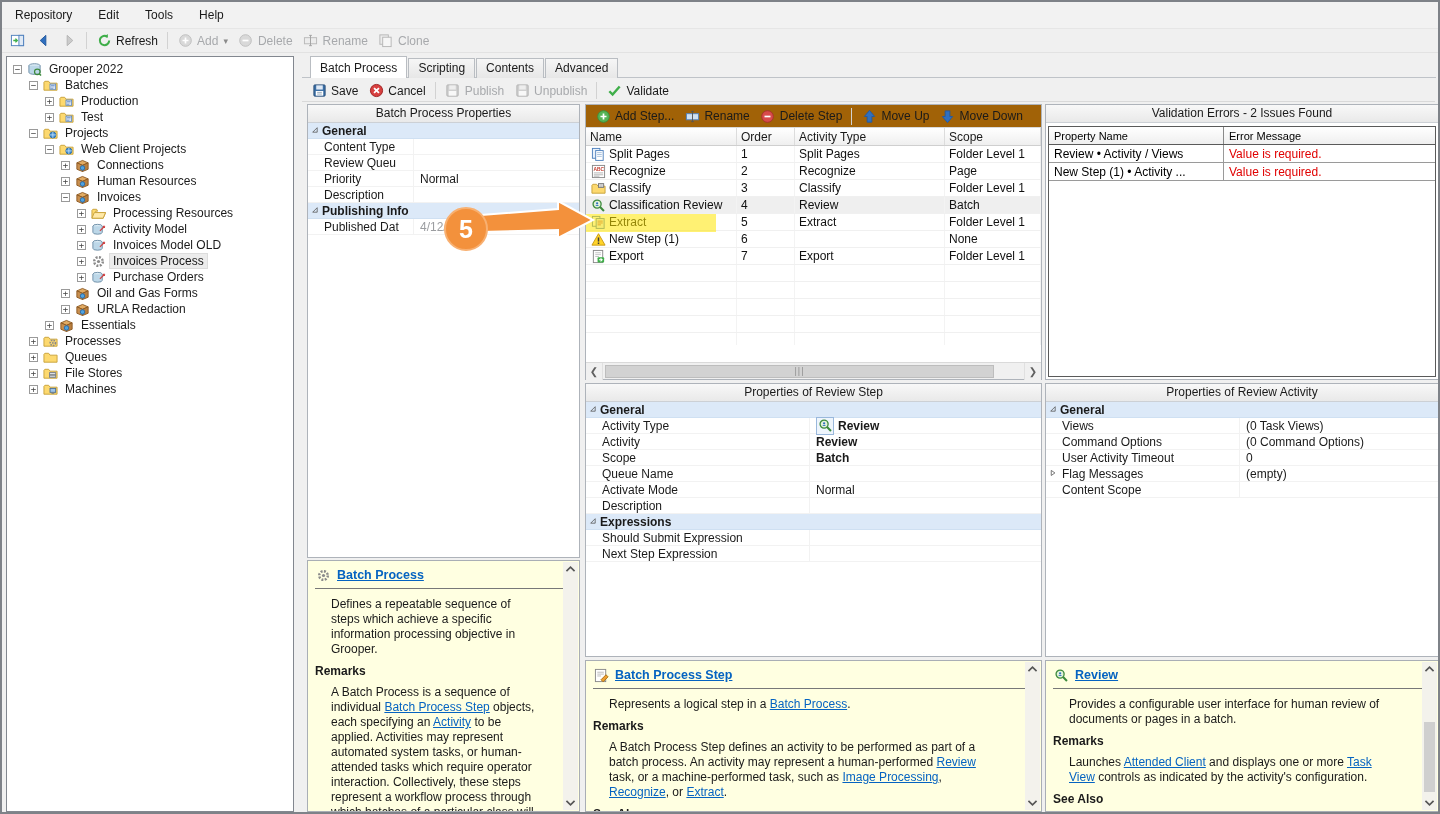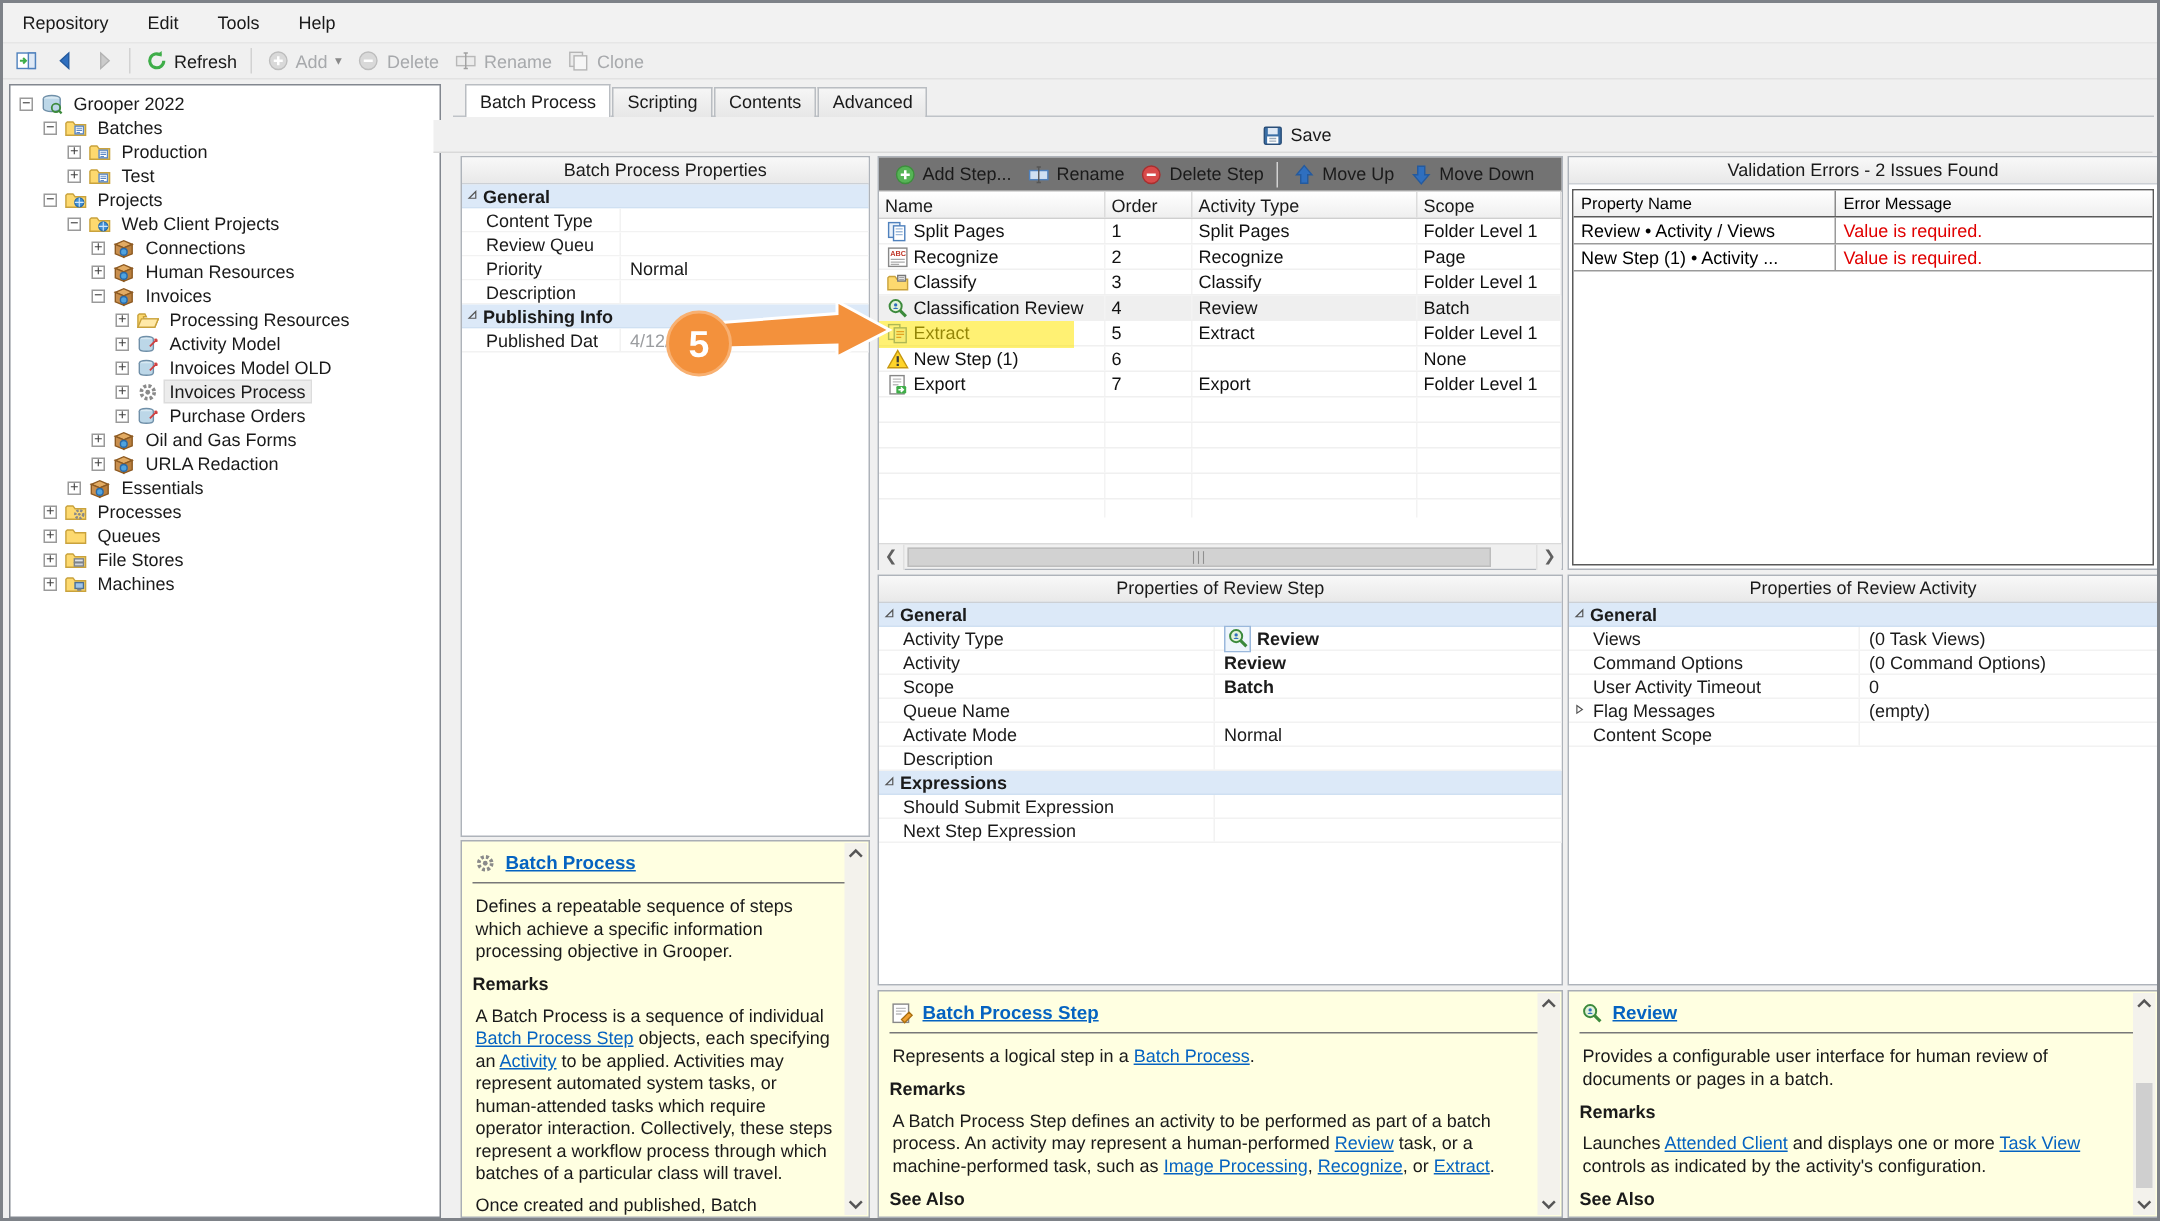--- a/index.html
+++ b/index.html
@@ -21,35 +21,35 @@
   .exp{width:9px;height:9px;border:1px solid #9a9a9a;background:#fff;font-size:9px;line-height:7px;text-align:center;color:#444;margin-right:4px;flex:none;font-family:"DejaVu Sans Mono",monospace;}
   .t-icon{width:17px;height:16px;margin-right:3px;display:inline-flex;align-items:center;flex:none;}
   .t-label{padding:0 3px;line-height:14px;}
   .t-label.selected{background:#ececec;outline:1px solid #dcdcdc;}
   
   #tabline{position:absolute;left:300px;top:75px;right:2px;height:1px;background:#bfc3c8;}
   #tabs{position:absolute;left:308px;top:56px;height:20px;display:flex;align-items:flex-end;}
   .tab{padding:2px 9px 3px;font-size:12px;background:linear-gradient(#f6f6f6,#e7e7e7);border:1px solid #b9bdc2;border-bottom:none;margin-right:1px;color:#1a1a1a;}
   .tab.active{background:#fff;padding-top:4px;position:relative;z-index:2;}
   
-  #edit-toolbar{position:absolute;left:287px;top:78px;right:3px;height:22px;display:flex;align-items:center;background:#f0f0f0;border-bottom:1px solid #d9d9d9;padding-left:4px;flex-direction:column;}
+  #edit-toolbar{position:absolute;left:300px;top:78px;right:3px;height:22px;display:flex;align-items:center;background:#f0f0f0;border-bottom:1px solid #d9d9d9;padding-left:4px;}
   
   .panel{position:absolute;background:#fff;border:1px solid #aeb3ba;}
   .phead{height:18px;line-height:17px;text-align:center;background:linear-gradient(#f8f8f8,#e9e9e9);border-bottom:1px solid #ccd0d5;font-size:12px;color:#1a1a1a;}
   
   .pg-row{height:16px;display:flex;align-items:center;font-size:12px;border-bottom:1px solid #f2f2f2;color:#1a1a1a;background:#fff;}
   .pg-row.group{background:#dce9f8;font-weight:700;border-bottom:1px solid #cfe0f2;}
   .pg-gutter{width:14px;height:100%;flex:none;display:flex;align-items:center;justify-content:center;}
   .pg-label{flex:none;padding-left:2px;overflow:hidden;white-space:nowrap;border-right:1px solid #f2f2f2;height:100%;display:flex;align-items:center;}
   .pg-value{flex:1;padding-left:6px;overflow:hidden;white-space:nowrap;display:flex;align-items:center;gap:4px;}
   .pg-value.bold{font-weight:700;}
   .pg-muted{color:#9b9da0;}
   .icon-box{border:1px solid #9ab8dc;background:#eef5fc;display:inline-flex;padding:0;}
   
-  #steps-tb{height:23px;display:flex;align-items:center;background:#737373;border-bottom:1px solid #d9d9d9;padding-left:4px;}
+  #steps-tb{height:23px;display:flex;align-items:center;background:#a16207;border-bottom:1px solid #d9d9d9;padding-left:4px;}
   
   .grid-h{display:flex;height:18px;background:linear-gradient(#fff,#efefef);border-bottom:1px solid #cfcfcf;font-size:12px;color:#1a1a1a;}
   .grid-hc{padding:1px 4px;border-right:1px solid #dcdcdc;display:flex;align-items:center;overflow:hidden;white-space:nowrap;}
   .grid-row{display:flex;height:17px;font-size:12px;border-bottom:1px solid #f0f0f0;color:#111;}
   .grid-row.selected{background:#efefef;}
   .grid-c{padding:0 4px;border-right:1px solid #f3f3f3;display:flex;align-items:center;gap:3px;overflow:hidden;white-space:nowrap;text-align:center;}
   
   .hscroll{position:absolute;left:0;right:0;bottom:0;height:17px;background:#f0f0f0;border-top:1px solid #dadada;display:flex;align-items:center;}
   .hs-btn{width:17px;height:17px;display:flex;align-items:center;justify-content:center;color:#606060;font-size:10px;background:#f0f0f0;border-right:1px solid #e0e0e0;flex:none;}
   .hs-btn.r{border-left:1px solid #e0e0e0;border-right:none;}
@@ -61,21 +61,21 @@
   .vg-hc{padding:1px 5px;display:flex;align-items:center;border-right:1px solid #8a8a8a;overflow:hidden;white-space:nowrap;}
   .vg-row{display:flex;height:18px;border-bottom:1px solid #9a9a9a;font-size:12px;align-items:center;}
   .vg-c{padding:0 5px;border-right:1px solid #9a9a9a;height:100%;display:flex;align-items:center;overflow:hidden;white-space:nowrap;}
   .vg-err{color:#e00000;}
   
   .help{position:absolute;background:#ffffe1;border:1px solid #a9aeb5;overflow:hidden;font-size:12px;color:#1a1a1a;}
   .help-h{display:flex;align-items:center;gap:6px;padding:6px 8px 4px 7px;}
   .help-title{color:#0563c1;font-weight:700;text-decoration:underline;font-size:12.5px;}
   .help-rule{border:none;border-top:1px solid #787878;margin:1px 7px 0;}
   .help-body{padding:2px 22px 4px 7px;line-height:15px;}
-  .help-body p{margin:6px 2px;}
+  .help-body p{margin:6px 16px;}
   .help-body .hb{font-weight:700;margin:7px 0 2px;}
   .link{color:#0563c1;text-decoration:underline;}
   .vscroll{position:absolute;top:1px;bottom:1px;right:1px;width:15px;background:#f3f2ec;}
   .vs-ar{position:absolute;left:0;width:15px;height:15px;display:flex;align-items:center;justify-content:center;}
   .vs-thumb{position:absolute;left:2px;width:11px;background:#cfcfcf;}
   
   #callout{position:absolute;left:0;top:0;width:1440px;height:814px;pointer-events:none;z-index:40;}
 </style>
 </head>
 <body>

